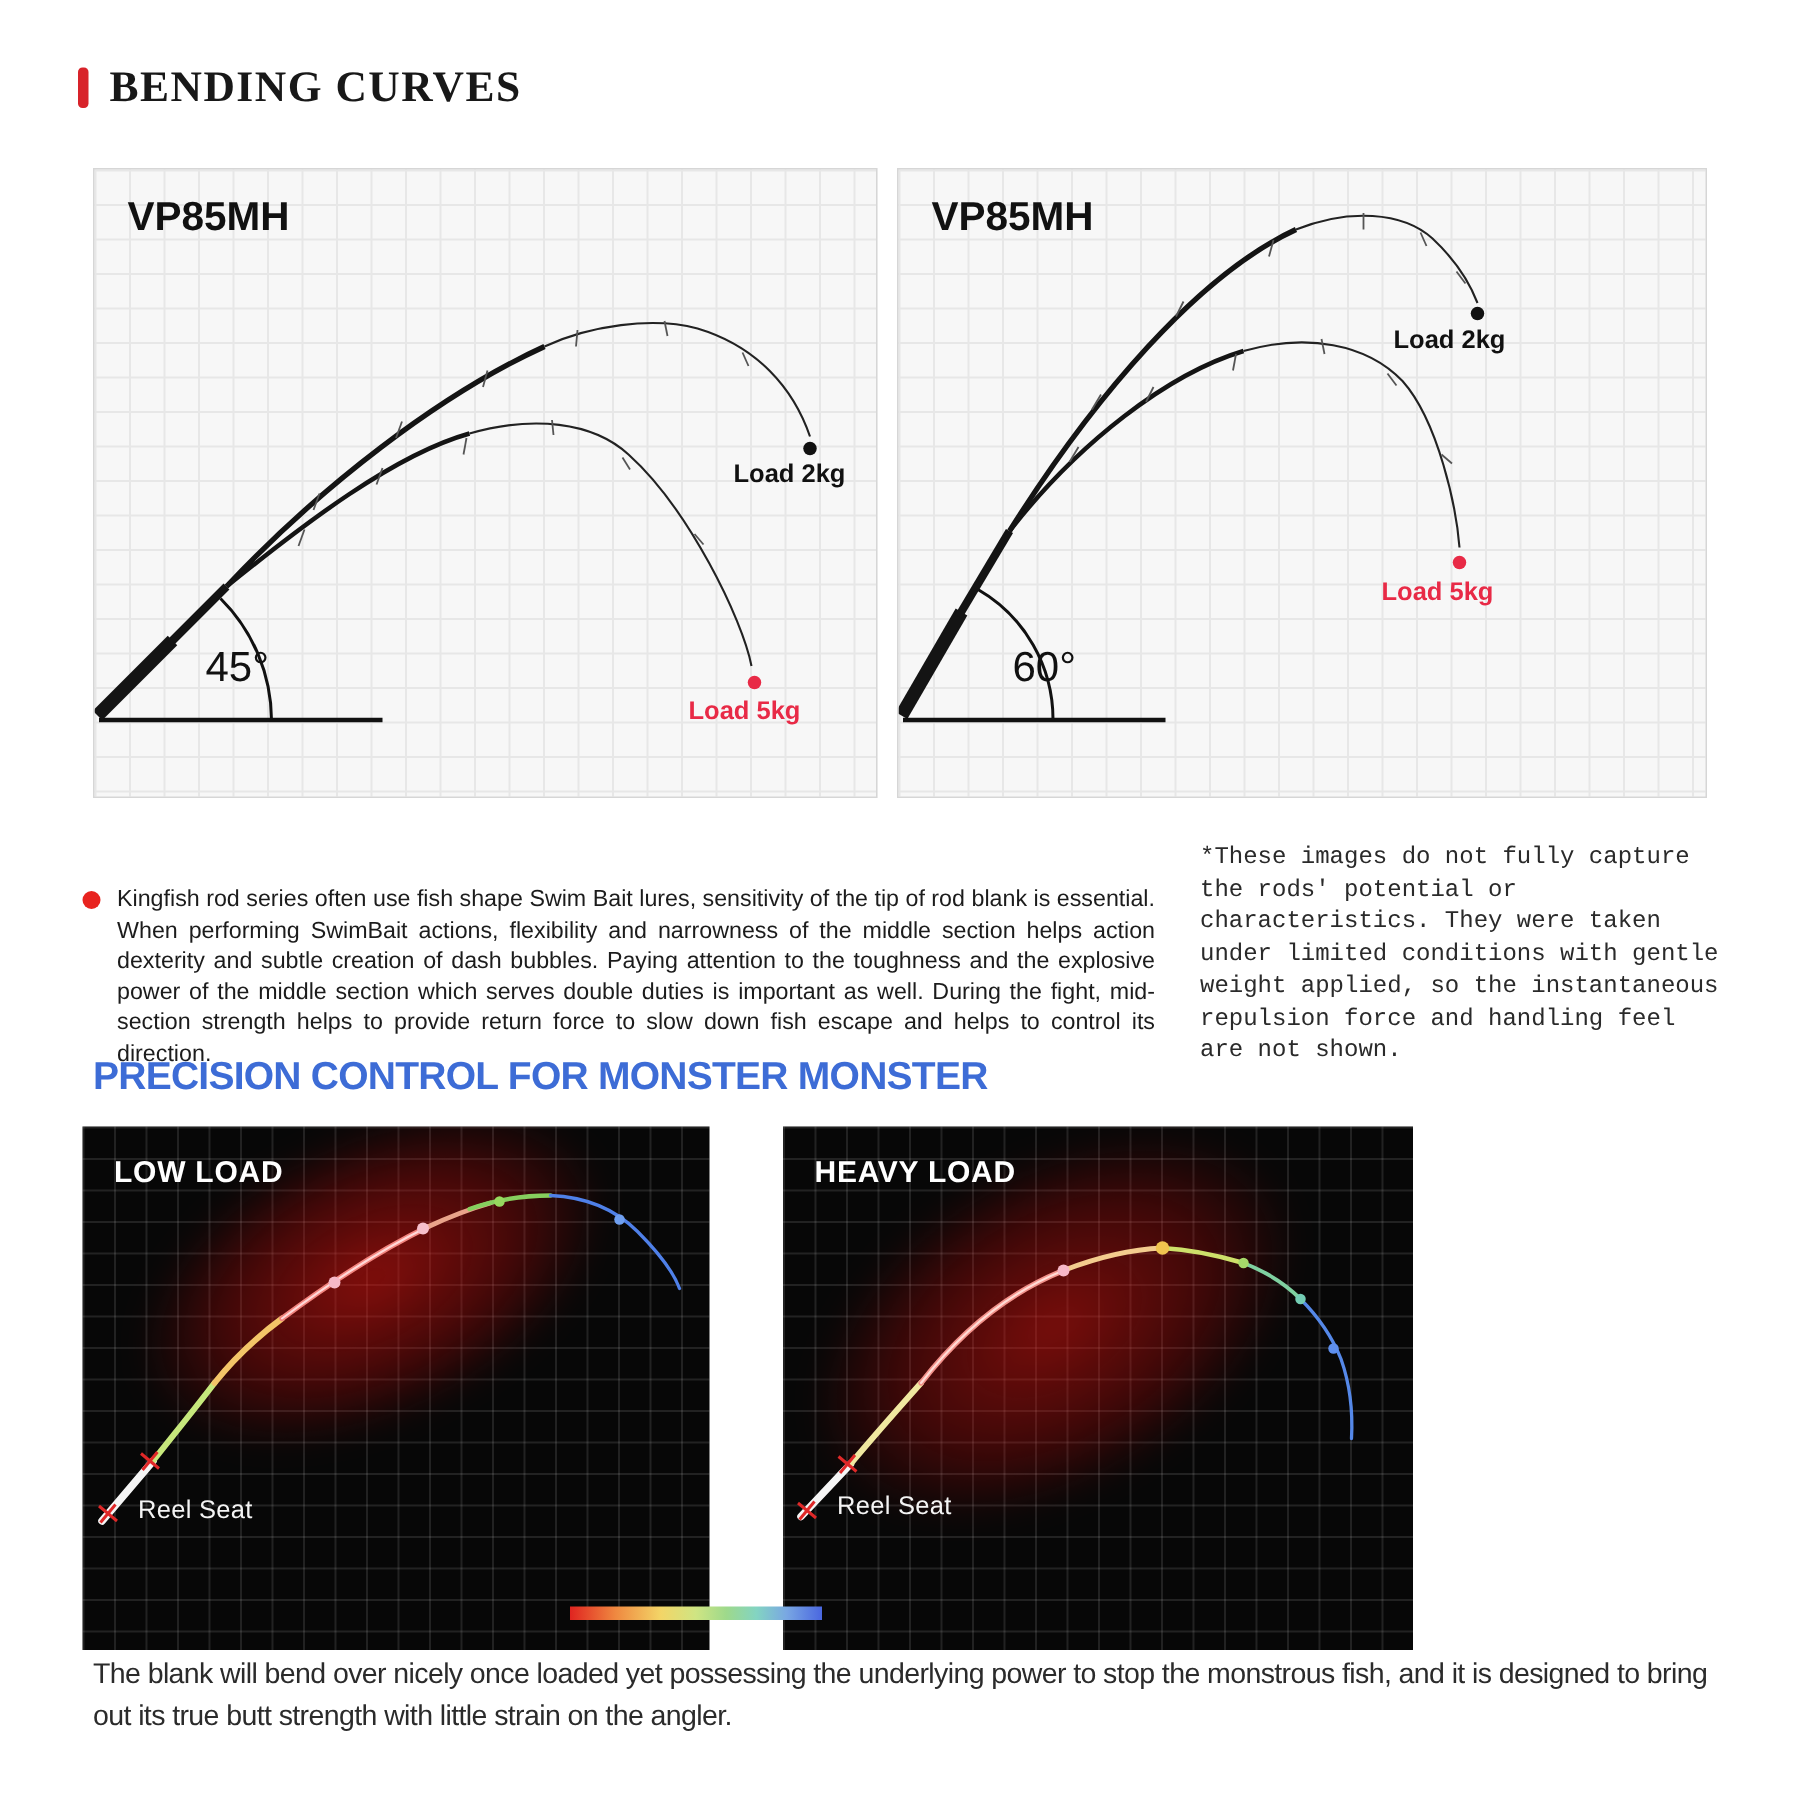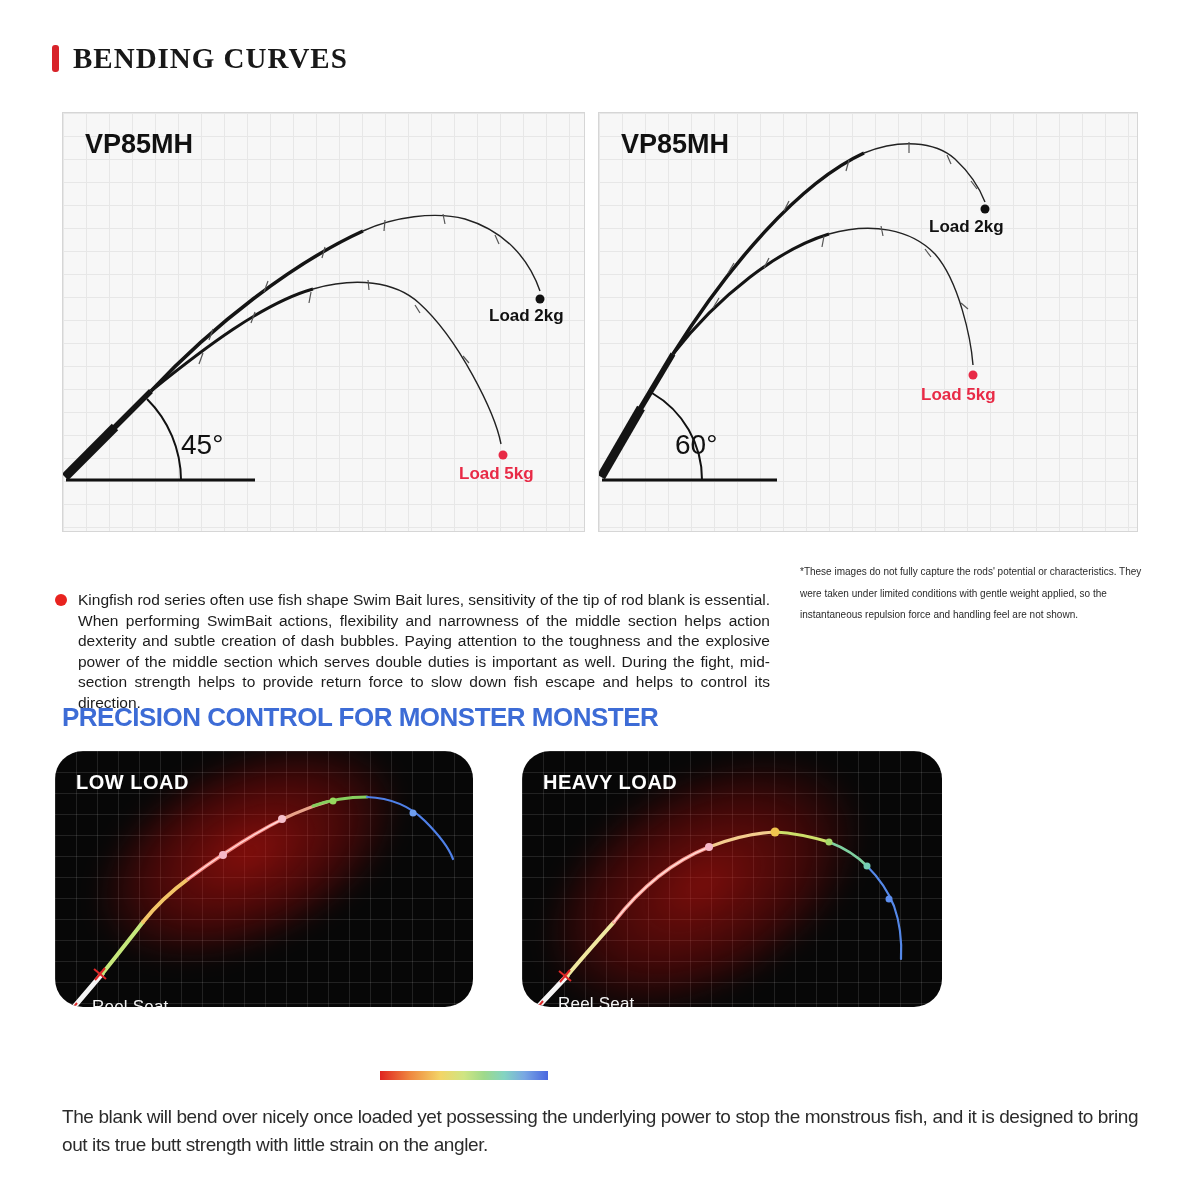--- a/index.html
+++ b/index.html
@@ -25,32 +25,32 @@
   .angle-label{position:absolute;font-size:28px;font-weight:500;color:#111;}
   .load-label{position:absolute;font-size:17px;font-weight:700;color:#111;white-space:nowrap;}
   .load-label.red{color:#e82a46;}
 
   
   .note-left{position:absolute;left:55px;top:558px;width:715px;font-size:15.5px;
              line-height:20.5px;color:#1c1c1c;text-align:justify;margin-top:32px;}
   .note-left .bullet{position:absolute;left:0;top:4px;width:12px;height:12px;border-radius:50%;
              background:#e8231f;}
   .note-left .txt{display:block;padding-left:23px;}
-  .note-right{position:absolute;left:800px;top:561px;width:348px;font-size:10px;
-             line-height:21.5px;color:#2a2a2a;}
+  .note-right{position:absolute;left:800px;top:561px;width:348px;font-size:16px;
+             line-height:21.5px;color:#2a2a2a;font-family:Liberation Mono, monospace;}
 
   
   .precision-heading{position:absolute;left:62px;top:702px;font-size:26px;font-weight:700;
              letter-spacing:-0.5px;color:#3d6cd6;}
 
   
-  .dark-panel{position:absolute;top:751px;height:256px;background:#070707;overflow:hidden;
+  .dark-panel{position:absolute;top:751px;height:349px;background:#070707;overflow:hidden;
       background-image:linear-gradient(rgba(255,255,255,0.11) 1px,transparent 1px),
                        linear-gradient(90deg,rgba(255,255,255,0.11) 1px,transparent 1px);
-      background-size:21px 21px;border-radius:28px;}
+      background-size:21px 21px;}
   .dark-panel.low{left:55px;width:418px;}
   .dark-panel.heavy{left:483px;width:420px;margin-left:39px;}
   .glow{position:absolute;filter:blur(10px);pointer-events:none;}
   .glow.low{left:28px;top:6px;width:330px;height:190px;transform:rotate(-26deg);
       background:radial-gradient(ellipse at center,rgba(235,20,15,0.55) 0%,rgba(220,10,10,0.28) 45%,rgba(180,0,0,0) 72%);}
   .glow.heavy{left:6px;top:26px;width:350px;height:215px;transform:rotate(-31deg);
       background:radial-gradient(ellipse at center,rgba(235,20,15,0.50) 0%,rgba(220,10,10,0.26) 45%,rgba(180,0,0,0) 72%);}
   .dark-title{position:absolute;left:21px;top:20px;font-size:20px;font-weight:700;
       letter-spacing:0.5px;color:#fff;}
   .reel-seat{position:absolute;font-size:17px;color:#f4f4f4;letter-spacing:0.2px;}
@@ -97,21 +97,21 @@
           <path d="M192 199 l-4 11"></path>
           <path d="M248 179 l-2 11"></path>
         <path d="M305 167 l1 10"></path>
           <path d="M352 192 l5 8"></path>
           <path d="M400 243 l6 7"></path>
       </g>
       <circle cx="477" cy="186" r="4.5" fill="#111"></circle>
       <circle cx="440" cy="342" r="4.5" fill="#e82a46"></circle>
     </svg>
     <div class="model-label">VP85MH</div>
-    <div class="angle-label" style="left:74px;top:316px;margin-left:44px;">45°</div>
+    <div class="angle-label" style="left:74px;top:316px;">45°</div>
     <div class="load-label" style="left:426px;top:193px;">Load 2kg</div>
     <div class="load-label red" style="left:396px;top:351px;">Load 5kg</div>
   </div>
 
   <div class="bend-panel right">
     <svg width="540" height="420" viewBox="0 0 540 420">
       <path d="M3 367 H 178" stroke="#111" stroke-width="3" fill="none"></path>
       <path d="M103 367 A 100 100 0 0 0 53 280" stroke="#111" stroke-width="2" fill="none"></path>
       <path d="M2 364 L42 295" stroke="#141414" stroke-width="9" fill="none"></path>
       <path d="M40 298 L74 241" stroke="#141414" stroke-width="5.5" fill="none"></path>

